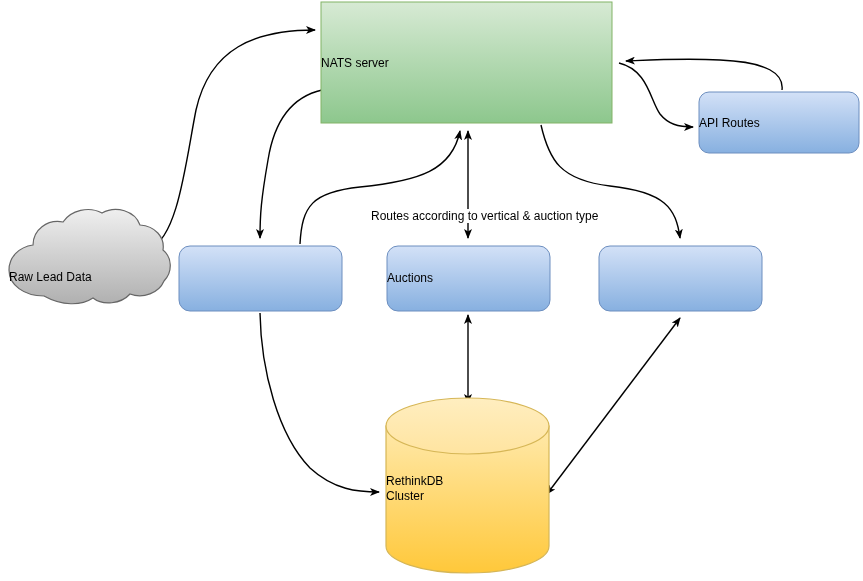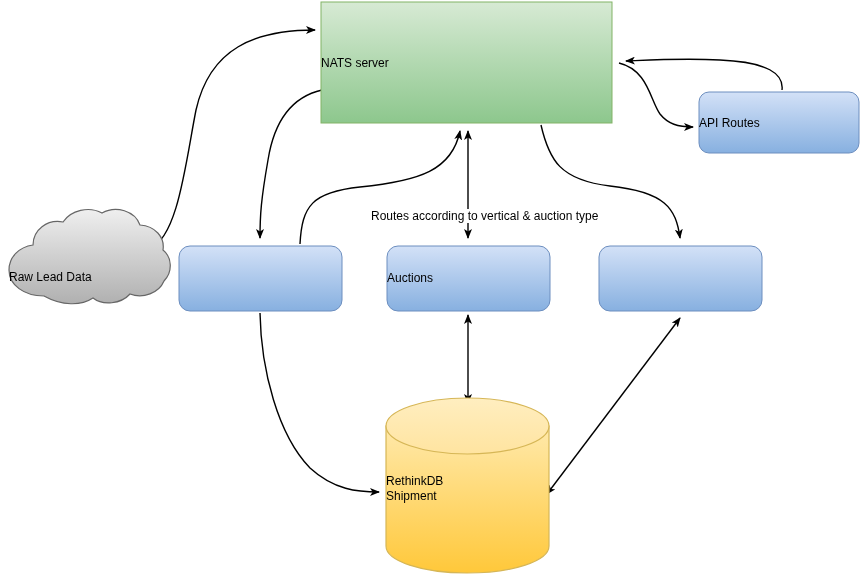--- a/index.html
+++ b/index.html
@@ -133,18 +133,18 @@
 
   <div class="node-label" style="left:699px; top:116px; width:160px;">API Routes</div>
 
   <div class="node-label" style="left:9px; top:270px; width:152px;">Raw Lead Data</div>
 
 
   <div class="node-label" style="left:387px; top:271px; width:163px;">Auctions</div>
 
 
   <div class="node-label" style="left:386px; top:474px; width:163px;">RethinkDB
-Shipment</div>
+Cluster</div>
 
 
   <div class="edge-label" style="left:369px; top:209px;">Routes according to vertical &amp; auction type</div>
 
 </div>
 
 </body></html>

